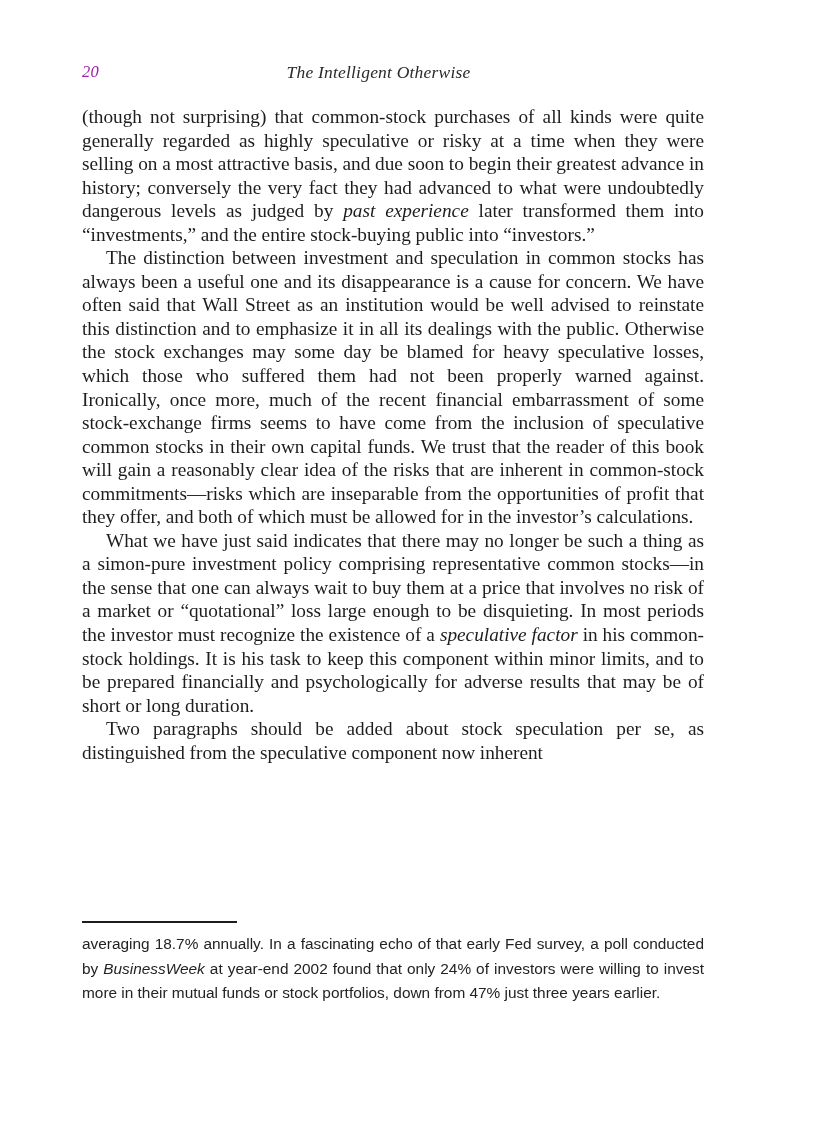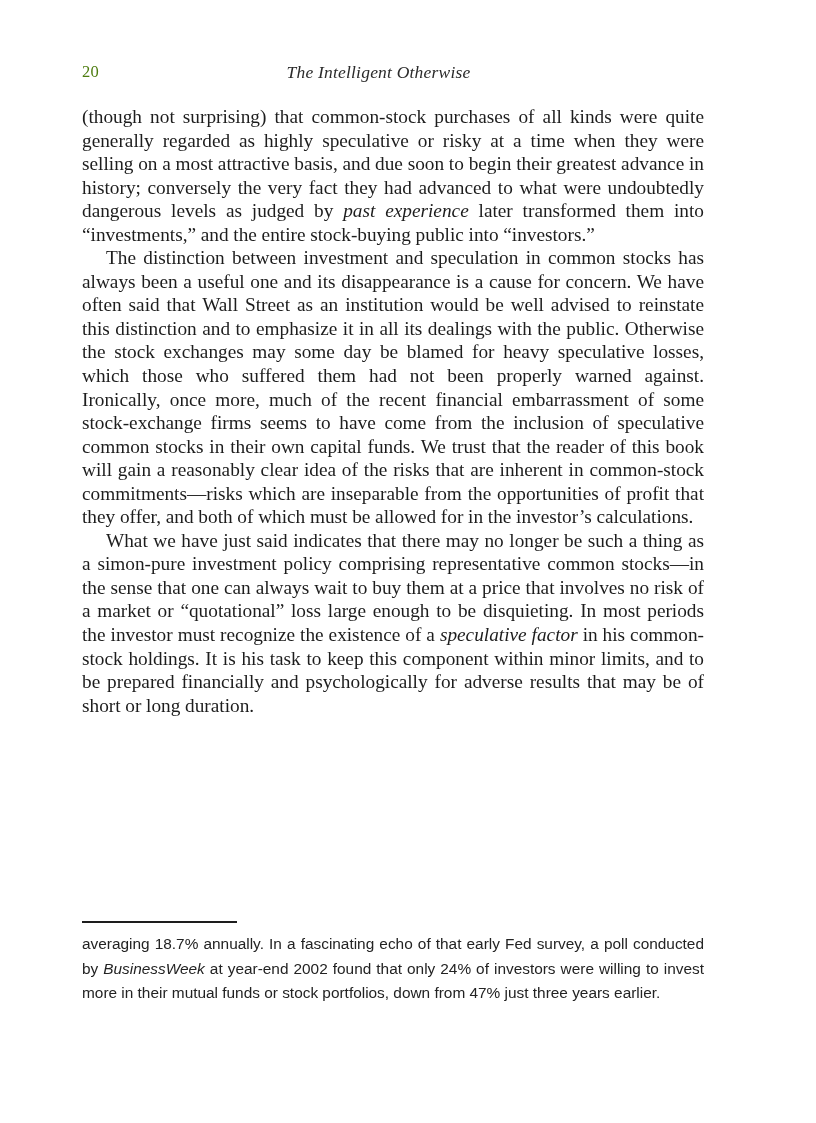--- a/index.html
+++ b/index.html
@@ -21,22 +21,23 @@
     left: 82px;
     top: 62px;
     width: 621px;
     height: 24px;
   }
   .folio {
     position: absolute;
     left: 0;
     top: 0;
     font-family: "Liberation Serif", "DejaVu Serif", serif;
+    font-style: italic;
     font-size: 16.5px;
-    color: #4d7c0f;
+    color: #a21caf;
     letter-spacing: 0.3px;
   }
   .book-title {
     position: absolute;
     left: 0;
     top: 0;
     width: 621px;
     text-align: center;
     font-family: "Liberation Serif", "DejaVu Serif", serif;
     font-style: italic;
@@ -106,20 +107,21 @@
 
   <div class="running-head">
     <span class="folio">20</span>
     <span class="book-title">The Intelligent Otherwise</span>
   </div>
 
   <div class="body-col" id="body-col">
       <p class="para">(though not surprising) that common-stock purchases of all kinds were quite generally regarded as highly speculative or risky at a time when they were selling on a most attractive basis, and due soon to begin their greatest advance in history; conversely the very fact they had advanced to what were undoubtedly dangerous levels as judged by <em>past experience</em> later transformed them into “investments,” and the entire stock-buying public into “investors.”</p>
       <p class="para indent">The distinction between investment and speculation in common stocks has always been a useful one and its disappearance is a cause for concern. We have often said that Wall Street as an institution would be well advised to reinstate this distinction and to emphasize it in all its dealings with the public. Otherwise the stock exchanges may some day be blamed for heavy speculative losses, which those who suffered them had not been properly warned against. Ironically, once more, much of the recent financial embarrassment of some stock-exchange firms seems to have come from the inclusion of speculative common stocks in their own capital funds. We trust that the reader of this book will gain a reasonably clear idea of the risks that are inherent in common-stock commitments—risks which are inseparable from the opportunities of profit that they offer, and both of which must be allowed for in the investor’s calculations.</p>
       <p class="para indent">What we have just said indicates that there may no longer be such a thing as a simon-pure investment policy comprising representative common stocks—in the sense that one can always wait to buy them at a price that involves no risk of a market or “quotational” loss large enough to be disquieting. In most periods the investor must recognize the existence of a <em>speculative factor</em> in his common-stock holdings. It is his task to keep this component within minor limits, and to be prepared financially and psychologically for adverse results that may be of short or long duration.</p>
+      <p class="para indent">Two paragraphs should be added about stock speculation per se, as distinguished from the speculative component now inherent</p>
     </div>
 
   <div class="footnote-rule"></div>
 
   <div class="footnote-block">
     <p class="footnote" id="footnote-text">averaging 18.7% annually. In a fascinating echo of that early Fed survey, a poll conducted by <em>BusinessWeek</em> at year-end 2002 found that only 24% of investors were willing to invest more in their mutual funds or stock portfolios, down from 47% just three years earlier.</p>
   </div>
 
 </div>
 

